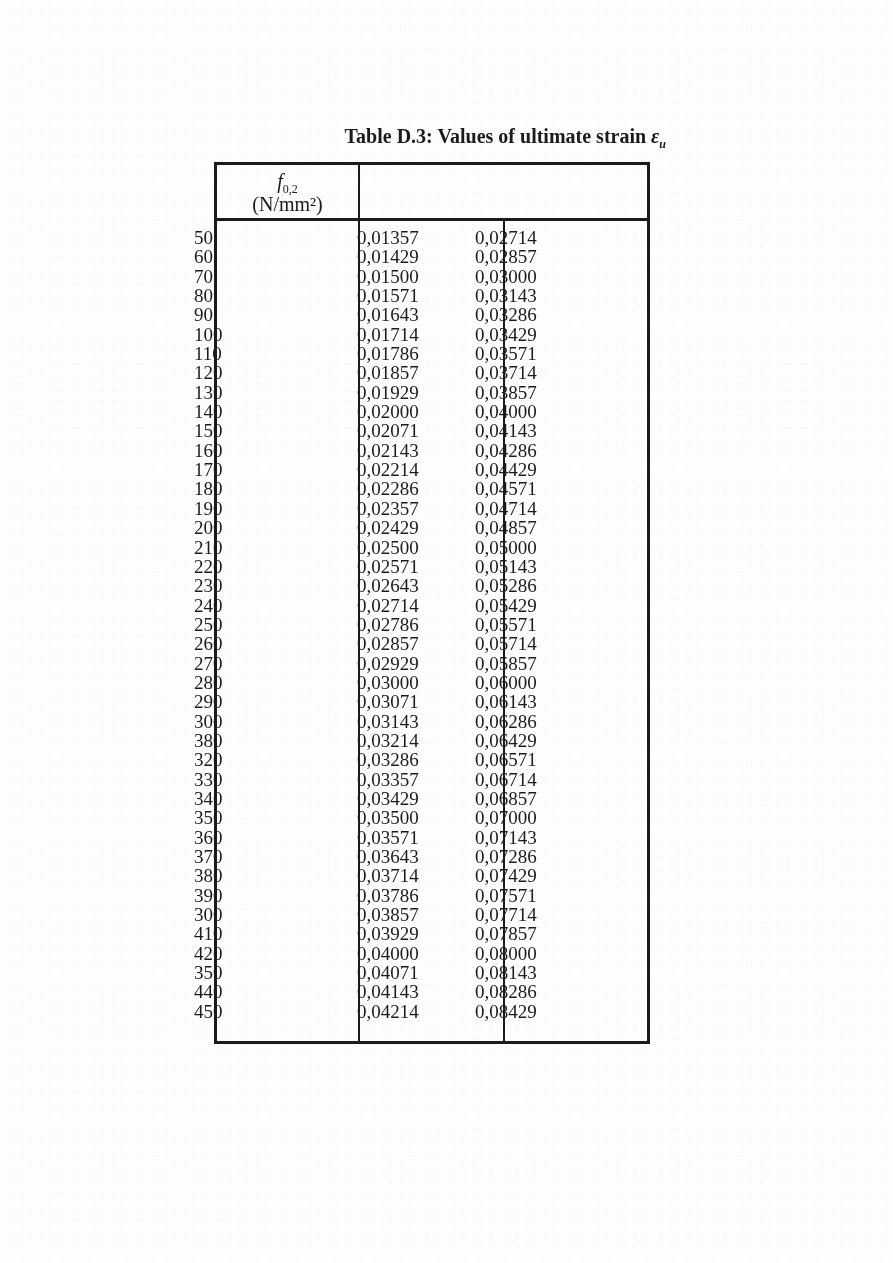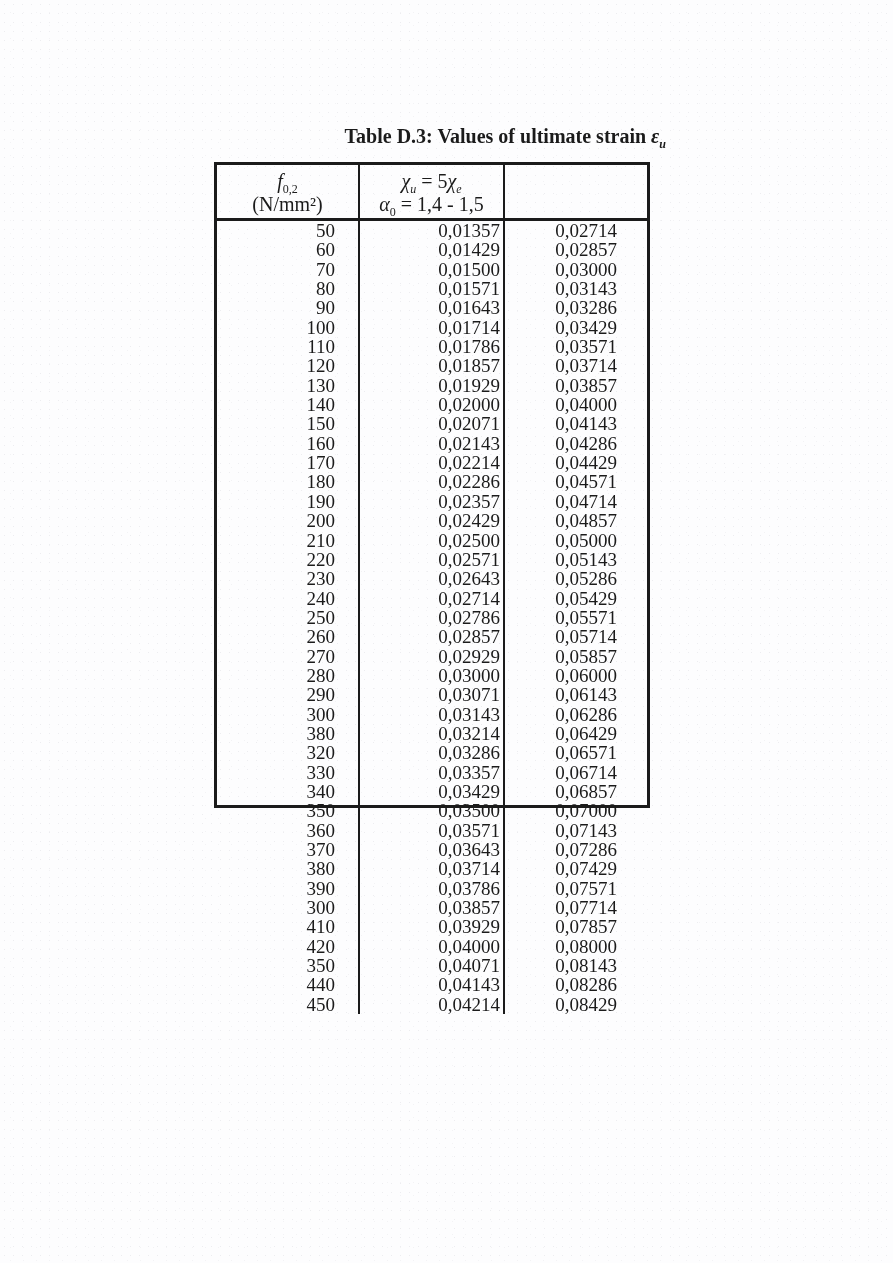--- a/index.html
+++ b/index.html
@@ -23,42 +23,43 @@
   }
 
   .table-title{
     position:absolute;left:214px;top:125px;width:452px;
     text-align:right;font-weight:bold;font-size:20px;white-space:nowrap;
   }
   .table-title i{font-style:italic;}
   .table-title sub{font-size:12px;font-style:italic;}
 
   .dtable{
-    position:absolute;left:214px;top:162px;width:436px;height:646px;
+    position:absolute;left:214px;top:162px;width:436px;height:882px;
     border:3px solid #1b1b1b;
     box-sizing:border-box;
     display:flex;flex-direction:column;
   }
   .thead{
     display:flex;flex:0 0 53px;
     border-bottom:3px solid #1b1b1b;
   }
   .th{
     box-sizing:border-box;
     display:flex;flex-direction:column;justify-content:center;align-items:center;
     font-size:20px;line-height:23px;text-align:center;padding-top:2px;
   }
   .th .ln{white-space:nowrap;}
   .th i{font-style:italic;}
   .th sub{font-size:12px;line-height:0;}
 
   .tbody{display:flex;flex:1 1 auto;}
   .tcol{
     box-sizing:border-box;
-    text-align:right;
+    padding-top:7px;
+    text-align:left;
   }
   .col1{flex:0 0 143px;border-right:2px solid #1b1b1b;}
   .col2{flex:0 0 145px;border-right:2px solid #1b1b1b;}
   .col3{flex:1 1 auto;}
   .cell{
     height:19.35px;line-height:19.35px;font-size:19px;white-space:nowrap;
   }
   .col1 .cell{transform:translateX(-23px);}
   .col2 .cell{transform:translateX(-3px);}
   .col3 .cell{transform:translateX(-30px);}
@@ -73,24 +74,20 @@
 
   <div class="dtable">
 
     <div class="thead">
 
       <div class="th col1">
         <div class="ln"><i>f</i><sub>0,2</sub></div>
         <div class="ln">(N/mm²)</div>
       </div>
 
-      <div class="th col2">
-        <div class="ln"><i>χ</i><sub><i>u</i></sub><span> = </span><span>5</span><i>χ</i><sub><i>e</i></sub></div>
-        <div class="ln"><i>α</i><sub>0</sub><span> = 1,4 - 1,5</span></div>
-      </div>
 
 
     </div>
 
     <div class="tbody">
       <div class="tcol col1">
           <div class="cell">50</div>
           <div class="cell">60</div>
           <div class="cell">70</div>
           <div class="cell">80</div>

